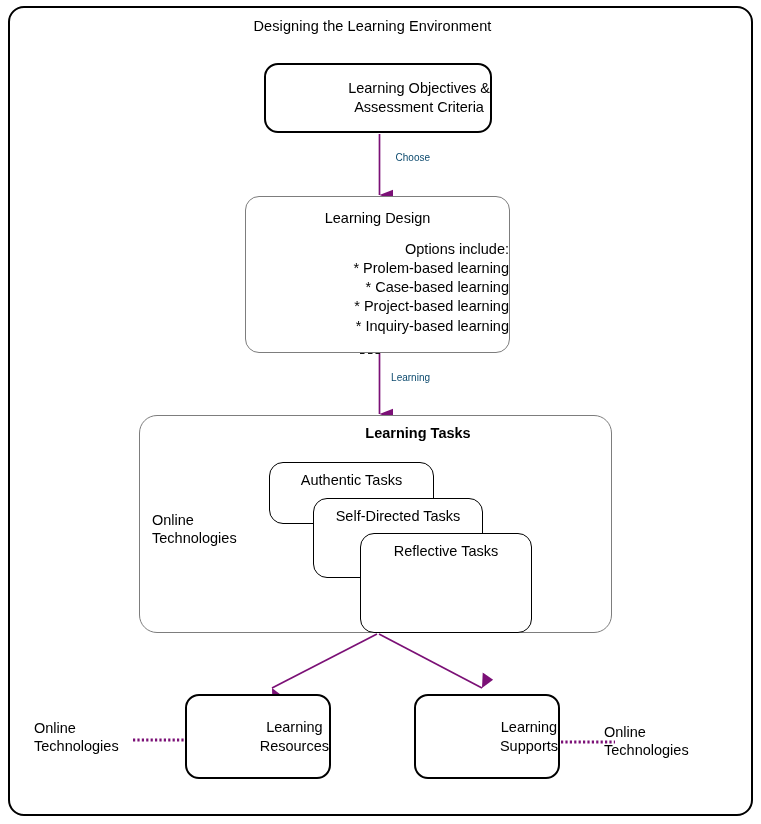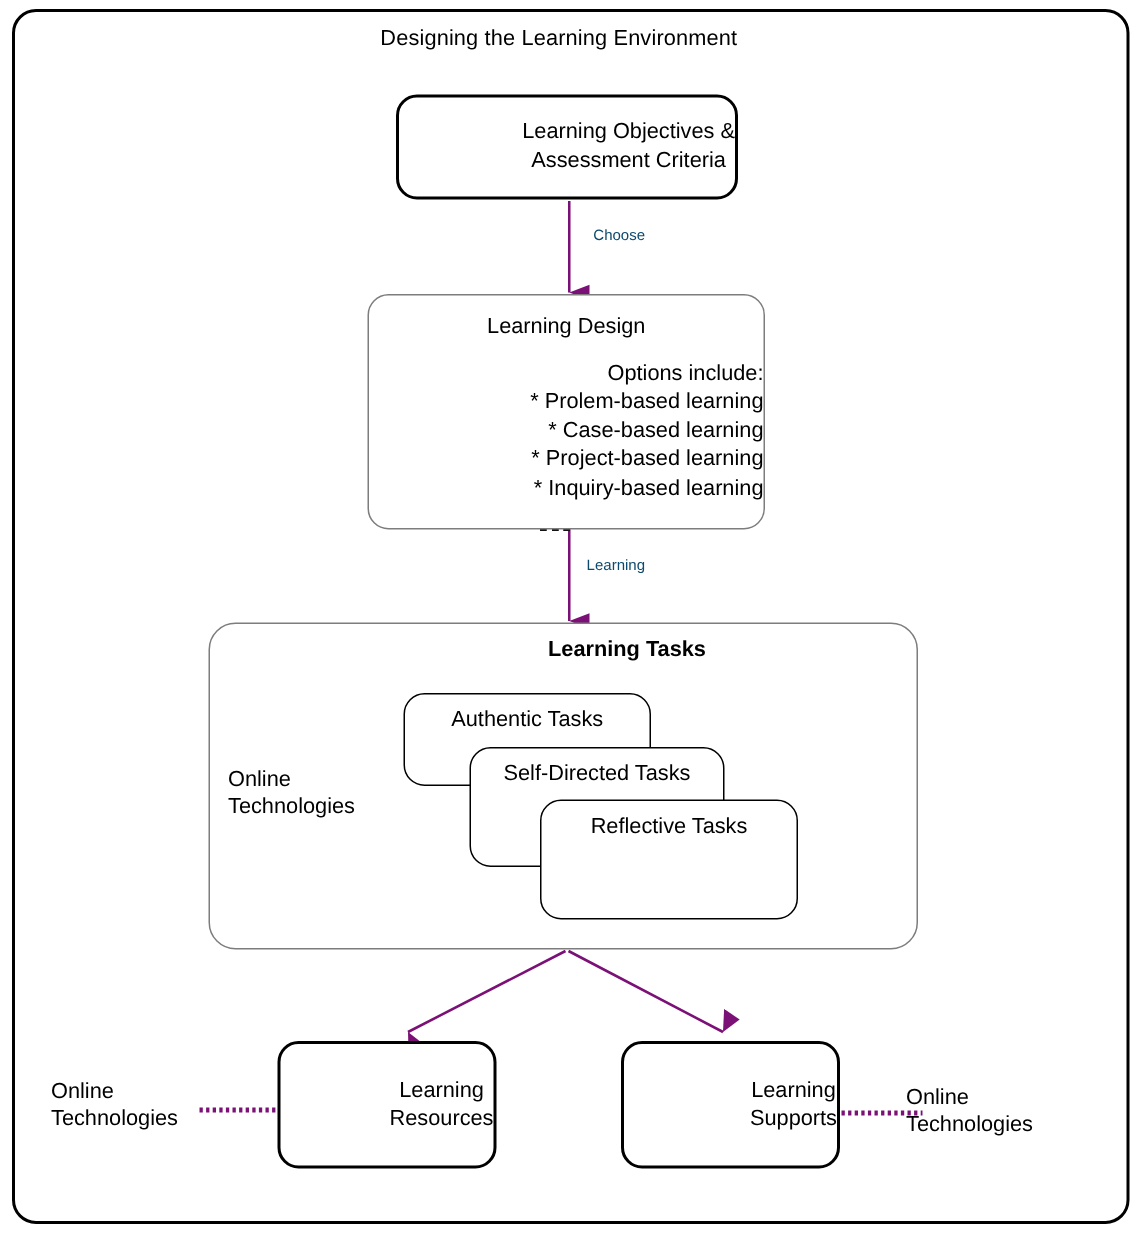--- a/index.html
+++ b/index.html
@@ -157,21 +157,21 @@
     left: 313px;
     top: 498px;
     width: 170px;
     height: 80px;
     z-index: 4;
   }
   #task-reflective {
     left: 360px;
     top: 533px;
     width: 172px;
-    height: 80px;
+    height: 100px;
     z-index: 5;
   }
   
   #node-resources {
     left: 185px;
     top: 694px;
     width: 146px;
     height: 85px;
     font-size: 14.5px;
   }

